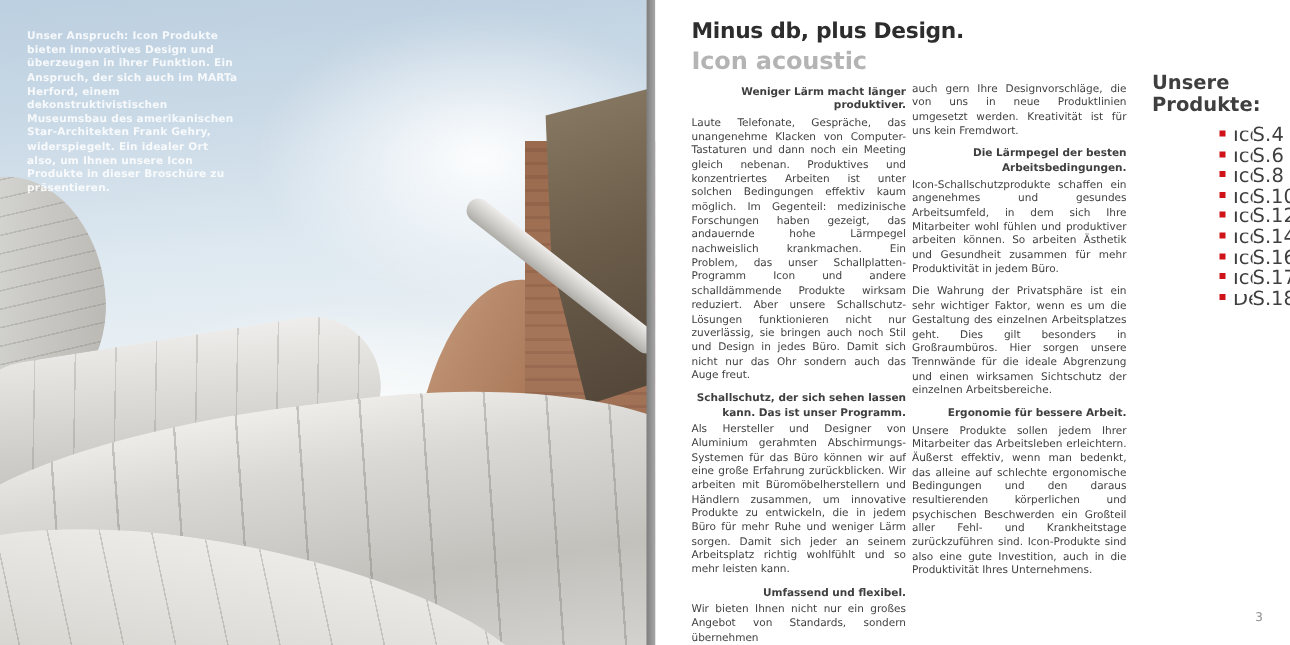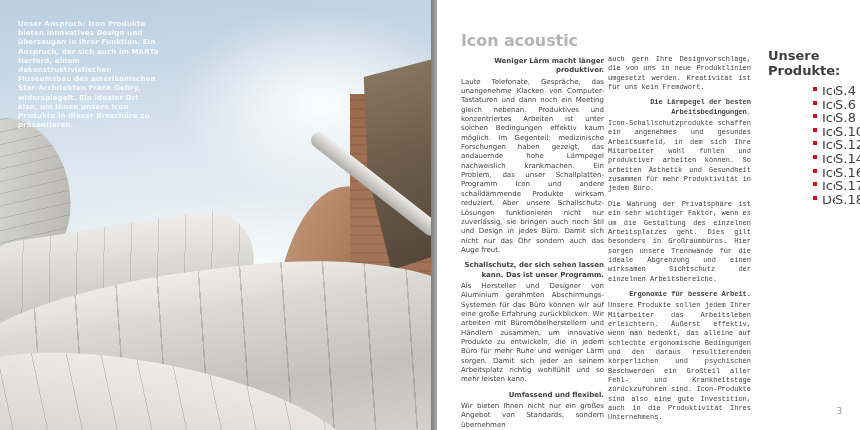--- a/index.html
+++ b/index.html
@@ -74,21 +74,21 @@
   
   .content-page{position:absolute;left:437px;top:0;width:423px;height:430px;background:#fff;overflow:hidden;}
   .page-title{position:absolute;left:24px;top:13px;margin:0;
     font-size:14.5px;font-weight:bold;color:#2d2d2d;letter-spacing:-.2px;}
   .page-subtitle{position:absolute;left:24px;top:31px;margin:0;
     font-size:16px;font-weight:bold;color:#b4b4b4;letter-spacing:-.1px;}
 
   .col{position:absolute;top:55px;width:143px;
     font-size:7px;line-height:9.35px;color:#3f3f3f;text-align:justify;}
   .col-1{left:24px;}
-  .col-2{left:171px;font-family:Liberation Mono, monospace;}
+  .col-2{left:171px;}
   .col p{margin:0 0 6px 0;}
   .col p.h{font-weight:bold;margin:2px 0 2px 0;text-align:right;}
 
   .sidebar{position:absolute;left:331px;top:48px;width:88px;
     font-size:13px;color:#3f3f3f;}
   .sidebar-header{font-weight:bold;margin:0 0 9px 0;}
   .product-item{display:flex;align-items:flex-start;margin-bottom:5.6px;line-height:8px;margin-left:45px;}
   .bullet{width:4px;height:4px;background:#d01318;margin-right:5px;flex:0 0 auto;}
   .product-label{flex:1 1 auto;white-space:nowrap;overflow:hidden;}
   .product-ref{flex:0 0 auto;display:flex;width:21px;justify-content:space-between;}
@@ -116,20 +116,21 @@
 
     <div class="steel-band-fore"></div>
     <div class="steel-band-low"></div>
 
     <div class="photo-caption">Unser Anspruch: Icon Produkte bieten innovatives Design und überzeugen in ihrer Funktion. Ein Anspruch, der sich auch im MARTa Herford, einem dekonstruktivistischen Museumsbau des amerikanischen Star-Architekten Frank Gehry, widerspiegelt. Ein idealer Ort also, um Ihnen unsere Icon Produkte in dieser Broschüre zu präsentieren.</div>
 
     <div class="page-gutter"></div>
   </div>
 
   <div class="content-page">
+    <h1 class="page-title">Minus db, plus Design.</h1>
     <h2 class="page-subtitle">Icon acoustic</h2>
 
     <div class="col col-1">
       <p class="h">Weniger Lärm macht länger produktiver.</p>
       <p>Laute Telefonate, Gespräche, das unangenehme Klacken von Computer-Tastaturen und dann noch ein Meeting gleich nebenan. Produktives und konzentriertes Arbeiten ist unter solchen Bedingungen effektiv kaum möglich. Im Gegenteil: medizinische Forschungen haben gezeigt, das andauernde hohe Lärmpegel nachweislich krankmachen. Ein Problem, das unser Schallplatten-Programm Icon und andere schalldämmende Produkte wirksam reduziert. Aber unsere Schallschutz-Lösungen funktionieren nicht nur zuverlässig, sie bringen auch noch Stil und Design in jedes Büro. Damit sich nicht nur das Ohr sondern auch das Auge freut.</p>
       <p class="h">Schallschutz, der sich sehen lassen kann. Das ist unser Programm.</p>
       <p>Als Hersteller und Designer von Aluminium gerahmten Abschirmungs-Systemen für das Büro können wir auf eine große Erfahrung zurückblicken. Wir arbeiten mit Büromöbelherstellern und Händlern zusammen, um innovative Produkte zu entwickeln, die in jedem Büro für mehr Ruhe und weniger Lärm sorgen. Damit sich jeder an seinem Arbeitsplatz richtig wohlfühlt und so mehr leisten kann.</p>
       <p class="h">Umfassend und flexibel.</p>
       <p>Wir bieten Ihnen nicht nur ein großes Angebot von Standards, sondern übernehmen</p>
     </div>

